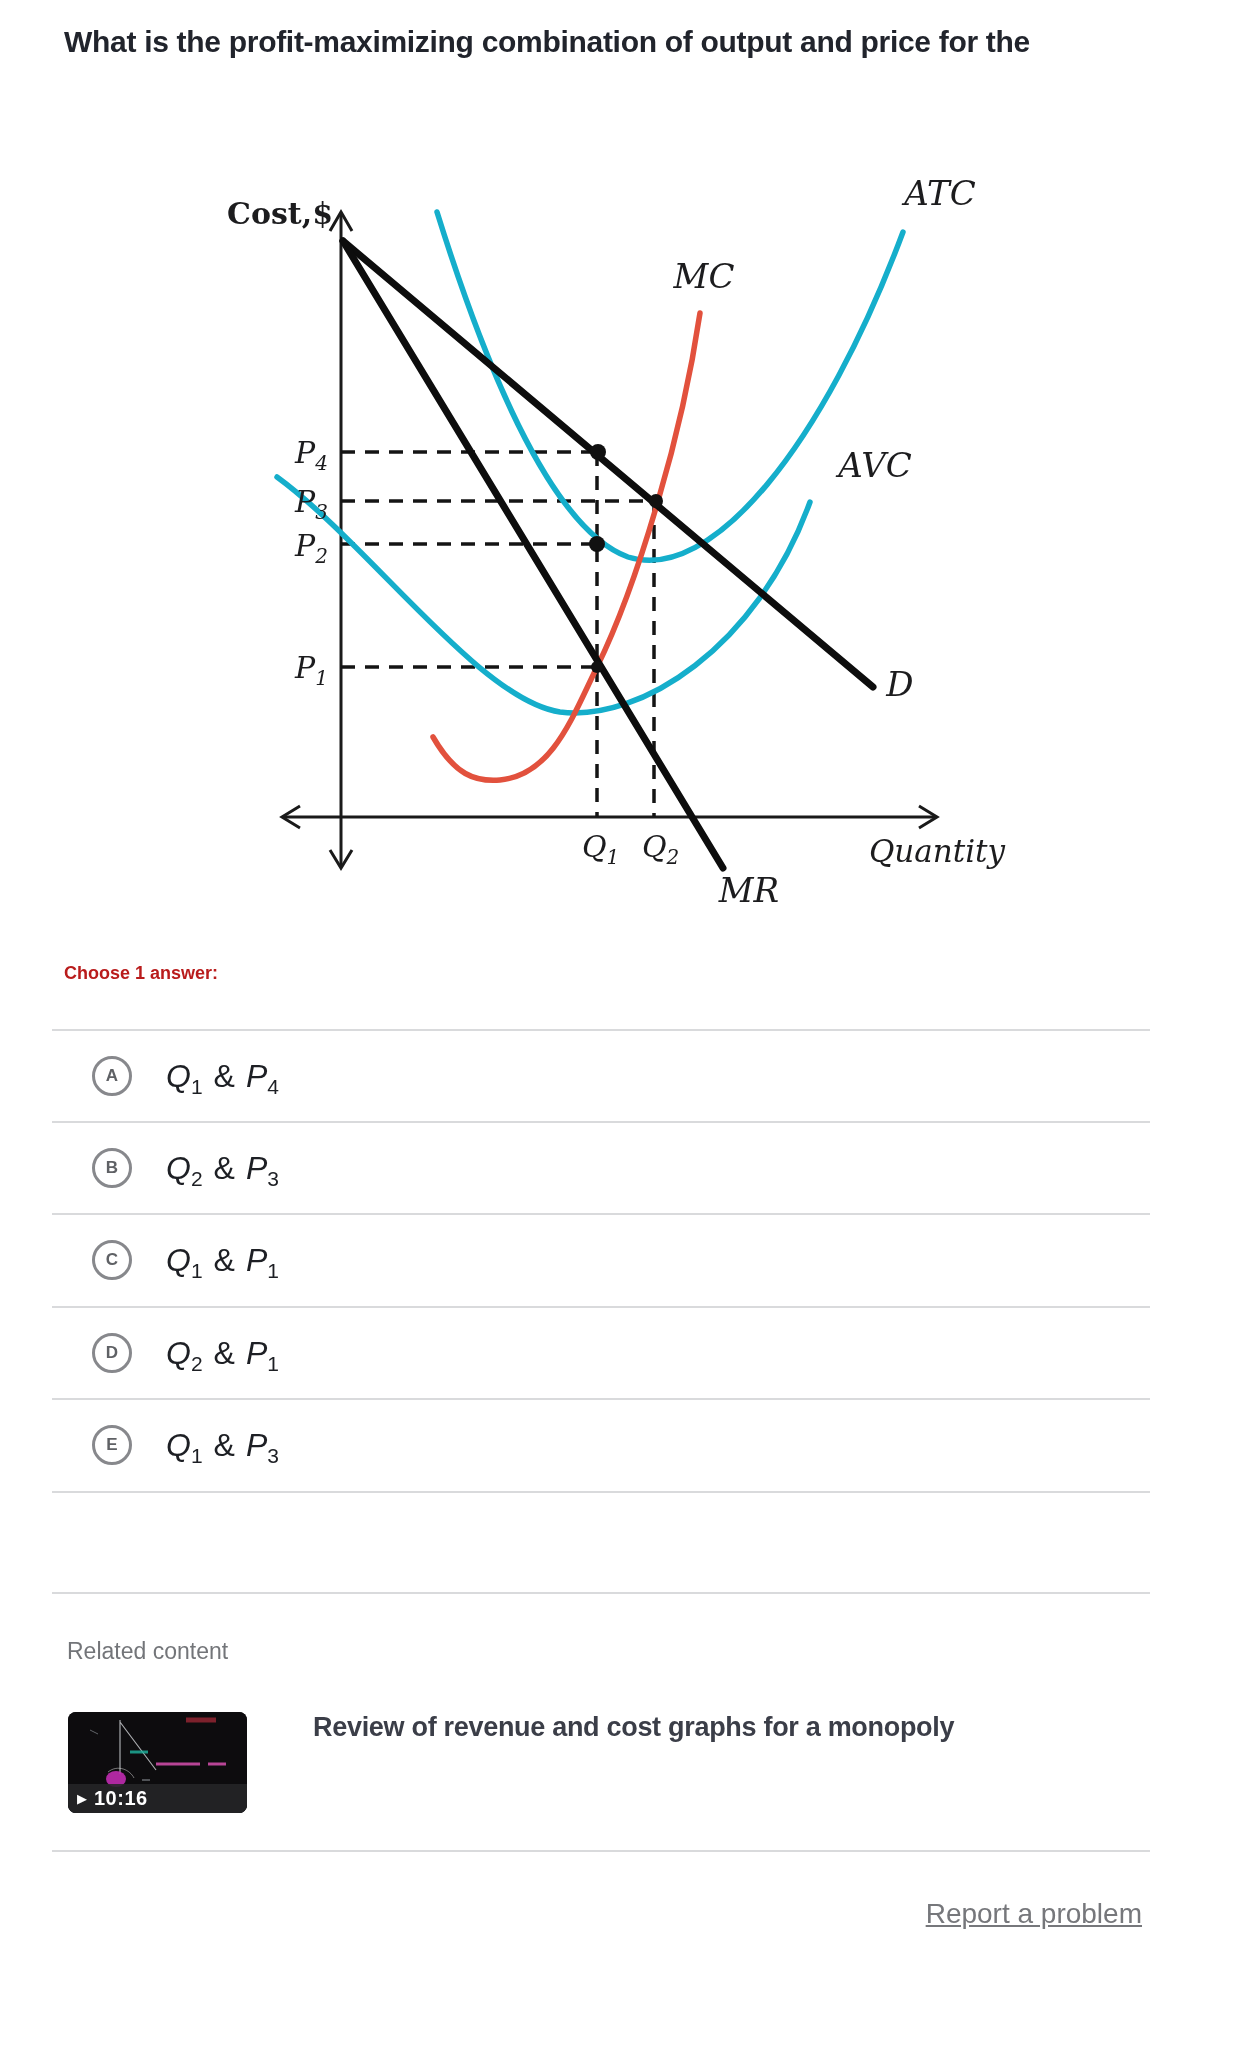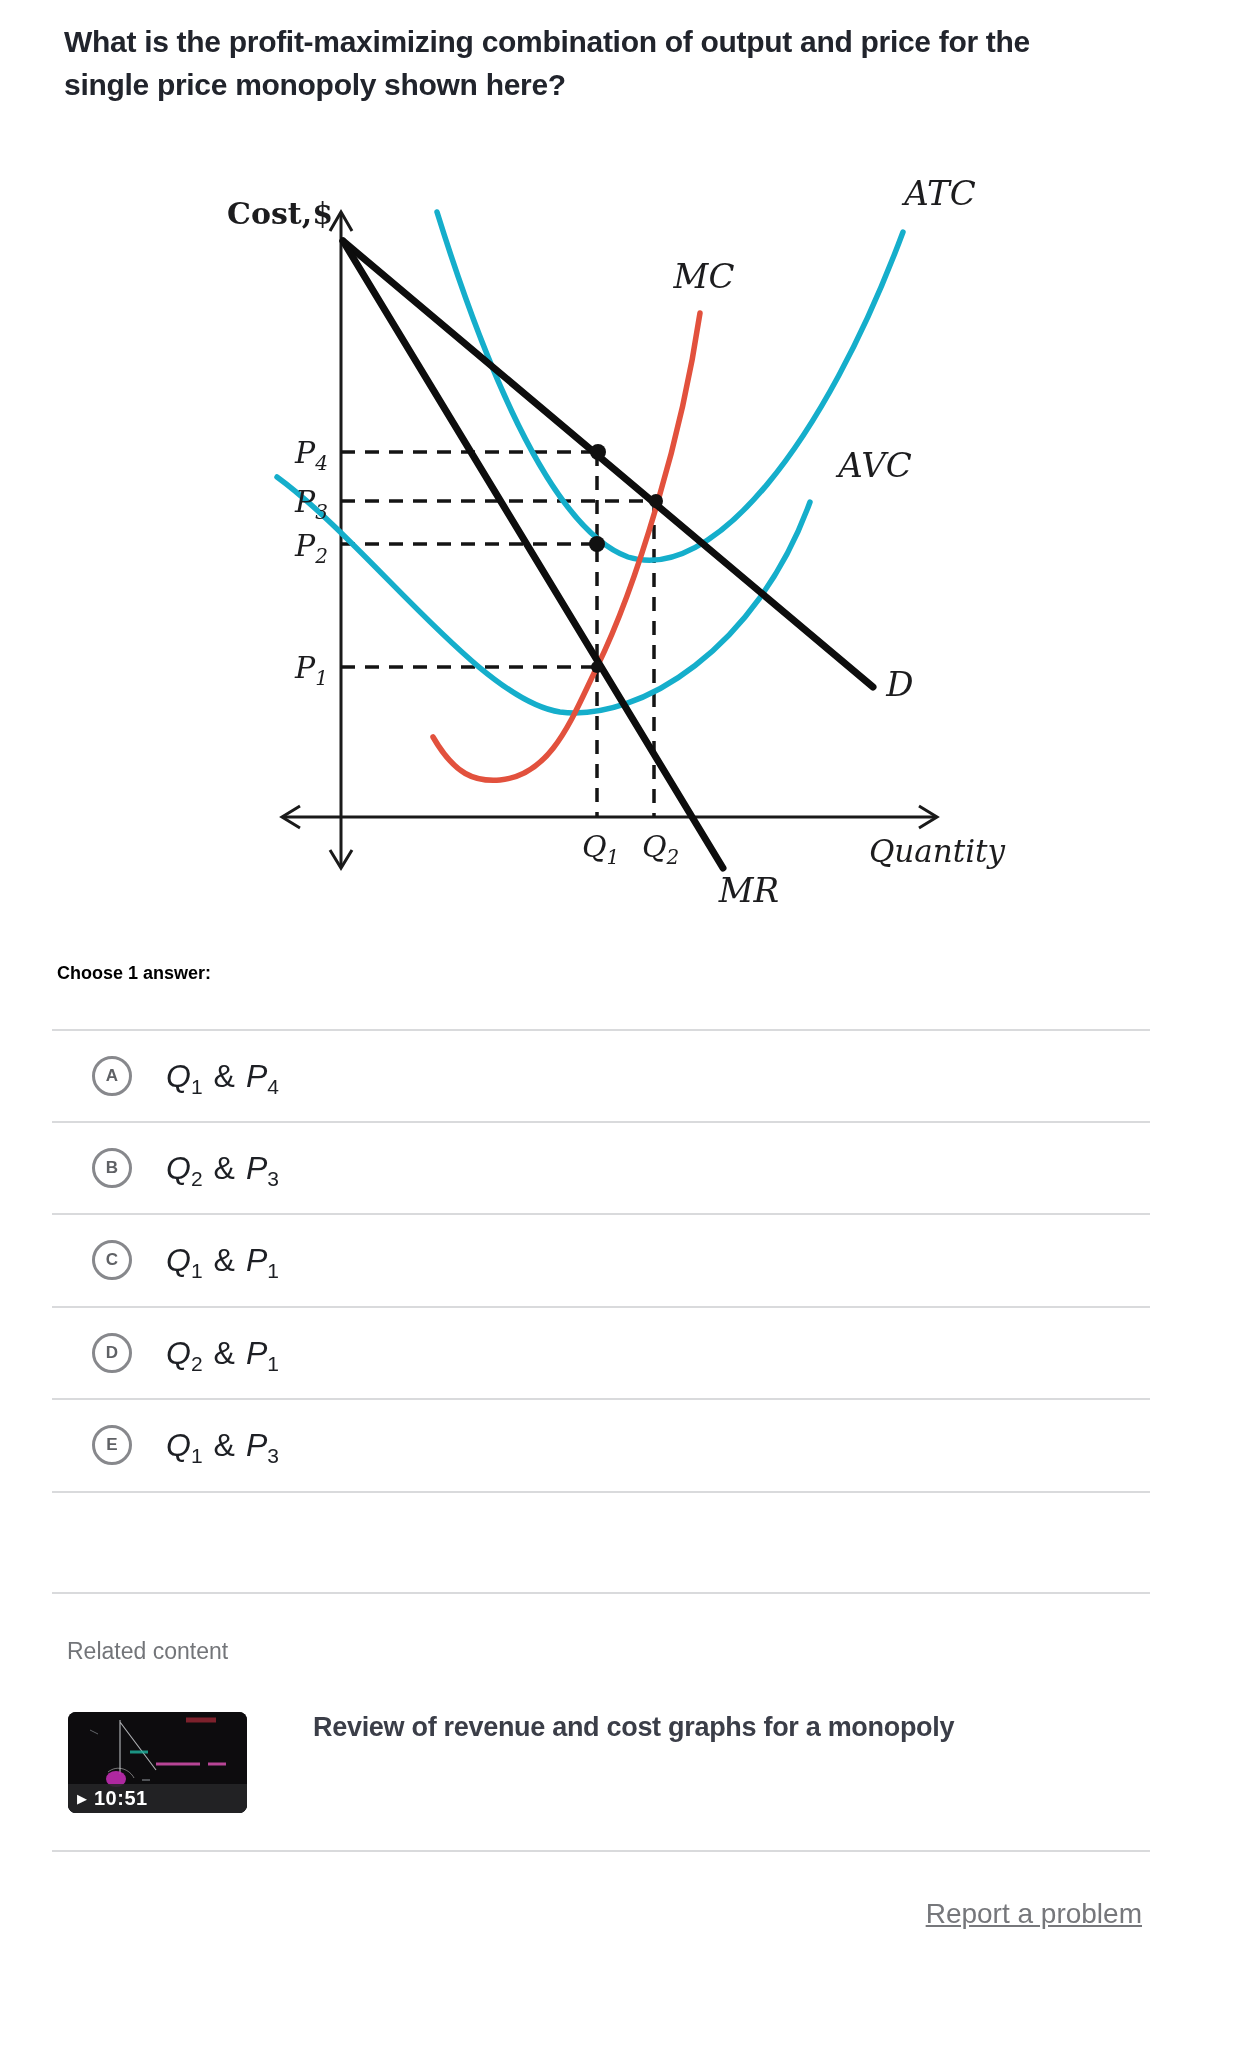--- a/index.html
+++ b/index.html
@@ -12,21 +12,21 @@
   #graph-svg{position:absolute;left:200px;top:120px;width:860px;height:830px;}
   .axis{stroke:#1a1a1a;stroke-width:3;fill:none;}
   .blackline{stroke:#0d0d0d;stroke-width:7;stroke-linecap:round;fill:none;}
   .teal{stroke:#15aecb;stroke-width:5.5;fill:none;stroke-linecap:round;}
   .redc{stroke:#e2513d;stroke-width:5.5;fill:none;stroke-linecap:round;}
   .dash{stroke:#141414;stroke-width:3.5;stroke-dasharray:14 10;fill:none;}
   .glabel{font-family:"DejaVu Serif",serif;fill:#1c1c1e;font-style:italic;}
   .gupright{font-family:"DejaVu Serif",serif;fill:#1c1c1e;font-weight:600;}
   .sub{font-size:20px;}
   
-  .choose{position:absolute;left:57px;top:963px;font-size:18px;font-weight:bold;color:#000000;}
+  .choose{position:absolute;left:64px;top:963px;font-size:18px;font-weight:bold;color:#b91c1c;}
   .divider{position:absolute;left:52px;width:1098px;height:2px;background:#d9dadc;}
   .opt-row{position:absolute;left:52px;width:1098px;height:92px;display:flex;align-items:center;cursor:pointer;}
   .radio{width:40px;height:40px;margin-left:40px;border:3px solid #87888c;border-radius:50%;
          box-sizing:border-box;display:flex;align-items:center;justify-content:center;
          font-size:17px;font-weight:bold;color:#5f6165;flex:0 0 auto;}
   .mathtxt{margin-left:34px;font-family:Liberation Sans, sans-serif;font-size:32px;color:#1d1f24;}
   .mathtxt .v{font-style:italic;}
   .mathtxt sub{font-size:21px;line-height:0;}
   .mathtxt .amp{margin:0 11px;}
   
@@ -42,21 +42,20 @@
   .report{position:absolute;right:105px;top:1898px;font-size:28px;color:#76777b;
           text-decoration:underline;cursor:pointer;}
 </style>
 </head>
 <body>
 
 <div id="page">
 
   <div class="question">
     <span>What is the profit-maximizing combination of output and price for the</span><br>
-    <span>single price monopoly shown here?</span>
   </div>
 
   <svg id="graph-svg" viewBox="200 120 860 830" xmlns="http://www.w3.org/2000/svg">
 
     <line class="axis" x1="341" y1="214" x2="341" y2="866"></line>
     <line class="axis" x1="284" y1="817" x2="935" y2="817"></line>
     <path class="axis" d="M330,231 L341,212 L352,231"></path>
     <path class="axis" d="M330,850 L341,868 L352,850"></path>
     <path class="axis" d="M300,806 L282,817 L300,828"></path>
     <path class="axis" d="M919,806 L937,817 L919,828"></path>
@@ -143,21 +142,21 @@
       <path d="M22,18 L30,22" stroke="#9aa0a6" stroke-width="1" opacity="0.6"></path>
       <path d="M118,8 L148,8" stroke="#8a2430" stroke-width="5" opacity="0.9"></path>
       <path d="M62,40 L80,40" stroke="#1fb5a0" stroke-width="3" opacity="0.8"></path>
       <path d="M88,52 L132,52 M140,52 L158,52" stroke="#d64fae" stroke-width="3" opacity="0.85"></path>
       <ellipse cx="48" cy="67" rx="10" ry="8" fill="#c02bb0" opacity="0.9"></ellipse>
       <path d="M40,60 C50,52 62,58 66,66" stroke="#e0e0e0" stroke-width="1" fill="none" opacity="0.5"></path>
       <path d="M74,68 L82,68" stroke="#7e8287" stroke-width="2" opacity="0.6"></path>
     </svg>
     <div class="thumb-bar">
       <span class="play">▶</span>
-      <span class="dur">10:51</span>
+      <span class="dur">10:16</span>
     </div>
   </div>
 
   <div class="vid-title">Review of revenue and cost graphs for a monopoly</div>
 
   <a class="report">Report a problem</a>
 
 </div>
 
 </body></html>

